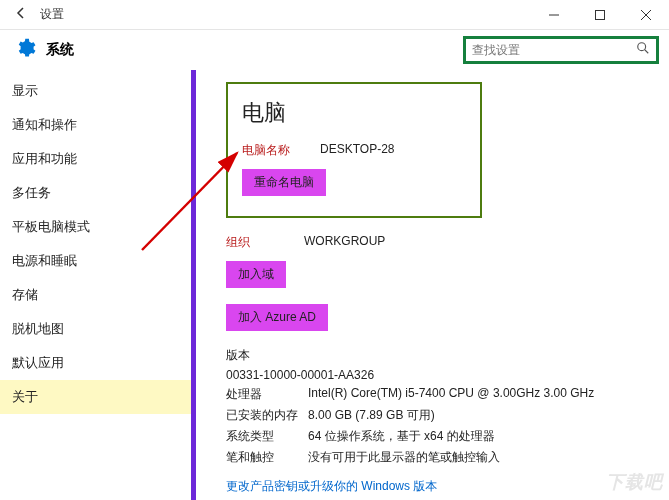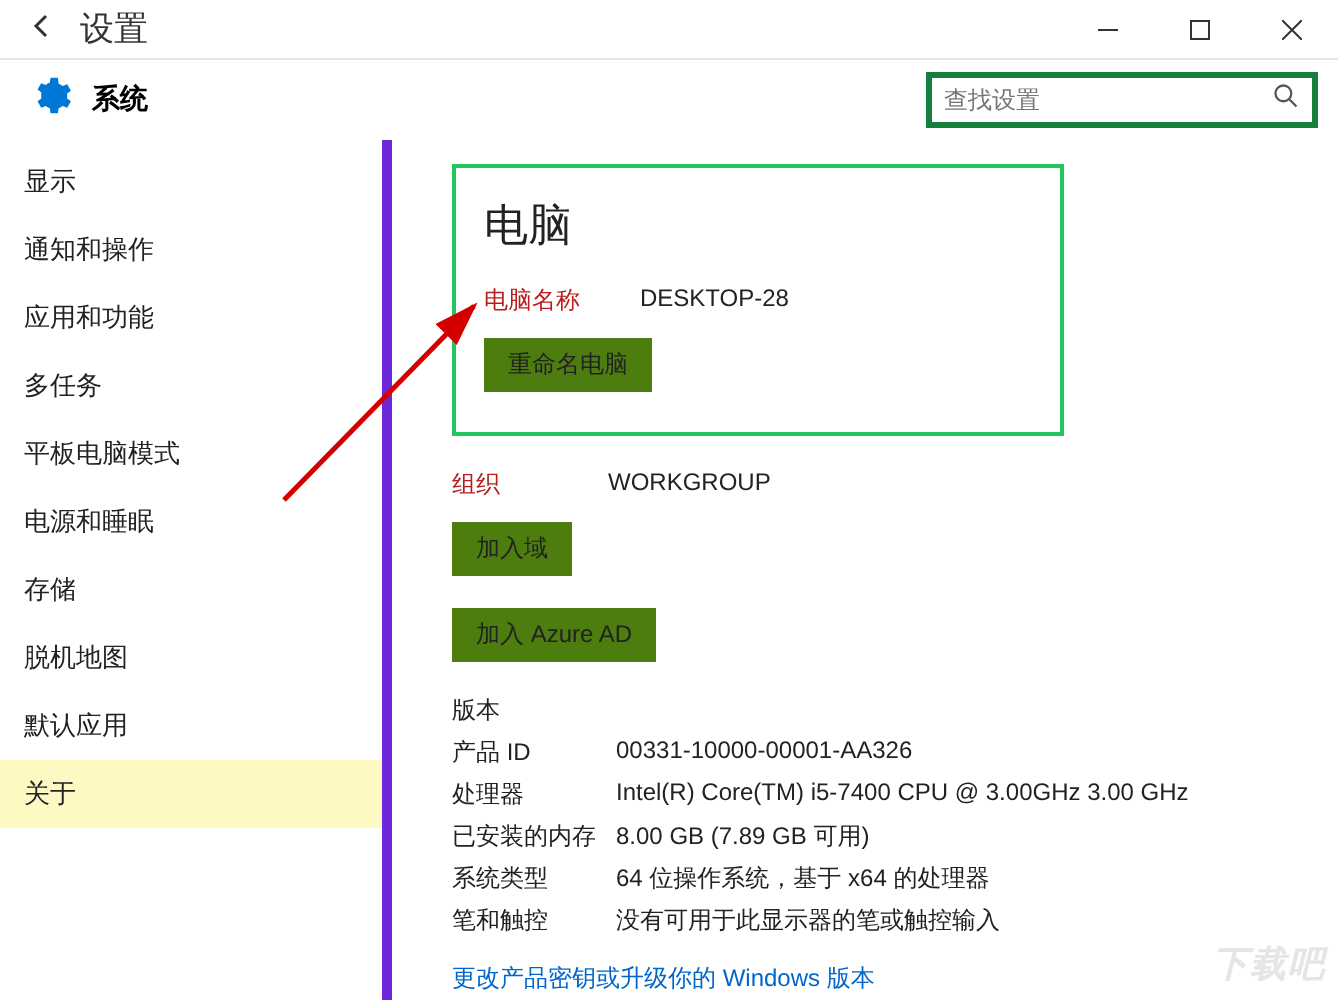--- a/index.html
+++ b/index.html
@@ -1,45 +1,45 @@
 <!DOCTYPE html>
 <html><head>
 <meta charset="utf-8">
 <style>
 * { margin: 0; padding: 0; box-sizing: border-box; font-family: "Microsoft YaHei", "Segoe UI", sans-serif; }
 body { width: 669px; height: 500px; background: #fff; overflow: hidden; position: relative; }
 
 .titlebar { height: 30px; display: flex; align-items: center; justify-content: space-between; border-bottom: 1px solid #e5e5e5; }
 .titlebar-left { display: flex; align-items: center; gap: 12px; padding-left: 14px; }
 .back-btn { font-size: 14px; color: #333; cursor: pointer; }
-.title-text { font-size: 17px; color: #333; }
+.title-text { font-size: 12px; color: #333; }
 .win-controls { display: flex; }
 .win-btn { width: 46px; height: 30px; display: flex; align-items: center; justify-content: center; cursor: pointer; }
 .win-btn svg { width: 10px; height: 10px; }
 
 .header-row { height: 40px; display: flex; align-items: center; padding: 0 10px 0 14px; }
 .gear { width: 22px; height: 22px; color: #0078d7; }
 .header-title { font-size: 14px; font-weight: 600; margin-left: 10px; color: #000; }
 .spacer { flex: 1; }
 .search-box { width: 196px; height: 28px; border: 3px solid #15803d; display: flex; align-items: center; padding: 0 6px; }
 .search-box input { flex: 1; border: none; outline: none; font-size: 12px; color: #666; background: transparent; }
 .search-icon { width: 14px; height: 14px; color: #555; }
 
 .body-area { display: flex; height: calc(500px - 70px); }
 .sidebar { width: 196px; border-right: 5px solid #6d28d9; padding-top: 4px; }
 .sidebar-item { height: 34px; display: flex; align-items: center; padding-left: 12px; font-size: 13px; color: #222; cursor: pointer; }
 .sidebar-item.selected { background: #fef9c3; position: relative; }
 
 .content { flex: 1; padding: 12px 22px 20px 30px; overflow-y: auto; font-size: 12px; color: #222; }
-.highlight-box { border: 2px solid #22c55e; padding: 14px 14px 10px 14px; width: 306px; margin-bottom: 16px; }
+.highlight-box { border: 2px solid #4d7c0f; padding: 14px 14px 10px 14px; width: 256px; margin-bottom: 16px; }
 .section-title { font-size: 22px; font-weight: 400; margin-bottom: 14px; }
 .kv-row { display: flex; margin-bottom: 10px; font-size: 12px; }
 .kv-label { width: 78px; color: #b91c1c; }
 .kv-value { color: #222; }
-.btn { display: inline-block; background: #4d7c0f; border: none; padding: 5px 12px; font-size: 12px; cursor: pointer; color: #222; margin-bottom: 10px; margin-right: 6px; }
+.btn { display: inline-block; background: #d946ef; border: none; padding: 5px 12px; font-size: 12px; cursor: pointer; color: #222; margin-bottom: 10px; margin-right: 6px; }
 .link { color: #0066cc; font-size: 12px; margin-bottom: 10px; display: block; cursor: pointer; }
 .spec-row { display: flex; font-size: 12px; margin-bottom: 4px; }
 .spec-label { width: 82px; }
 .spec-value { flex: 1; }
 .spec-block { margin-top: 6px; margin-bottom: 12px; }
 
 .arrow-annotation { position: absolute; left: 137px; top: 145px; pointer-events: none; }
 
 .watermark { position: absolute; right: 6px; bottom: 6px; font-size: 18px; font-weight: 900; color: rgba(180,180,180,0.35); letter-spacing: 1px; font-style: italic; text-align: right; }
 </style>
@@ -123,21 +123,20 @@
     </div>
     <button class="btn">加入域</button>
     <div style="height:6px"></div>
     <button class="btn">加入 Azure AD</button>
 
     <div class="spec-block">
       <div class="spec-row">
           <div class="spec-label">版本</div>
         </div>
       <div class="spec-row">
-          <div class="spec-label">产品 ID</div>
           <div class="spec-value">00331-10000-00001-AA326</div>
         </div>
       <div class="spec-row">
           <div class="spec-label">处理器</div>
           <div class="spec-value">Intel(R) Core(TM) i5-7400 CPU @ 3.00GHz   3.00 GHz</div>
         </div>
       <div class="spec-row">
           <div class="spec-label">已安装的内存</div>
           <div class="spec-value">8.00 GB (7.89 GB 可用)</div>
         </div>

